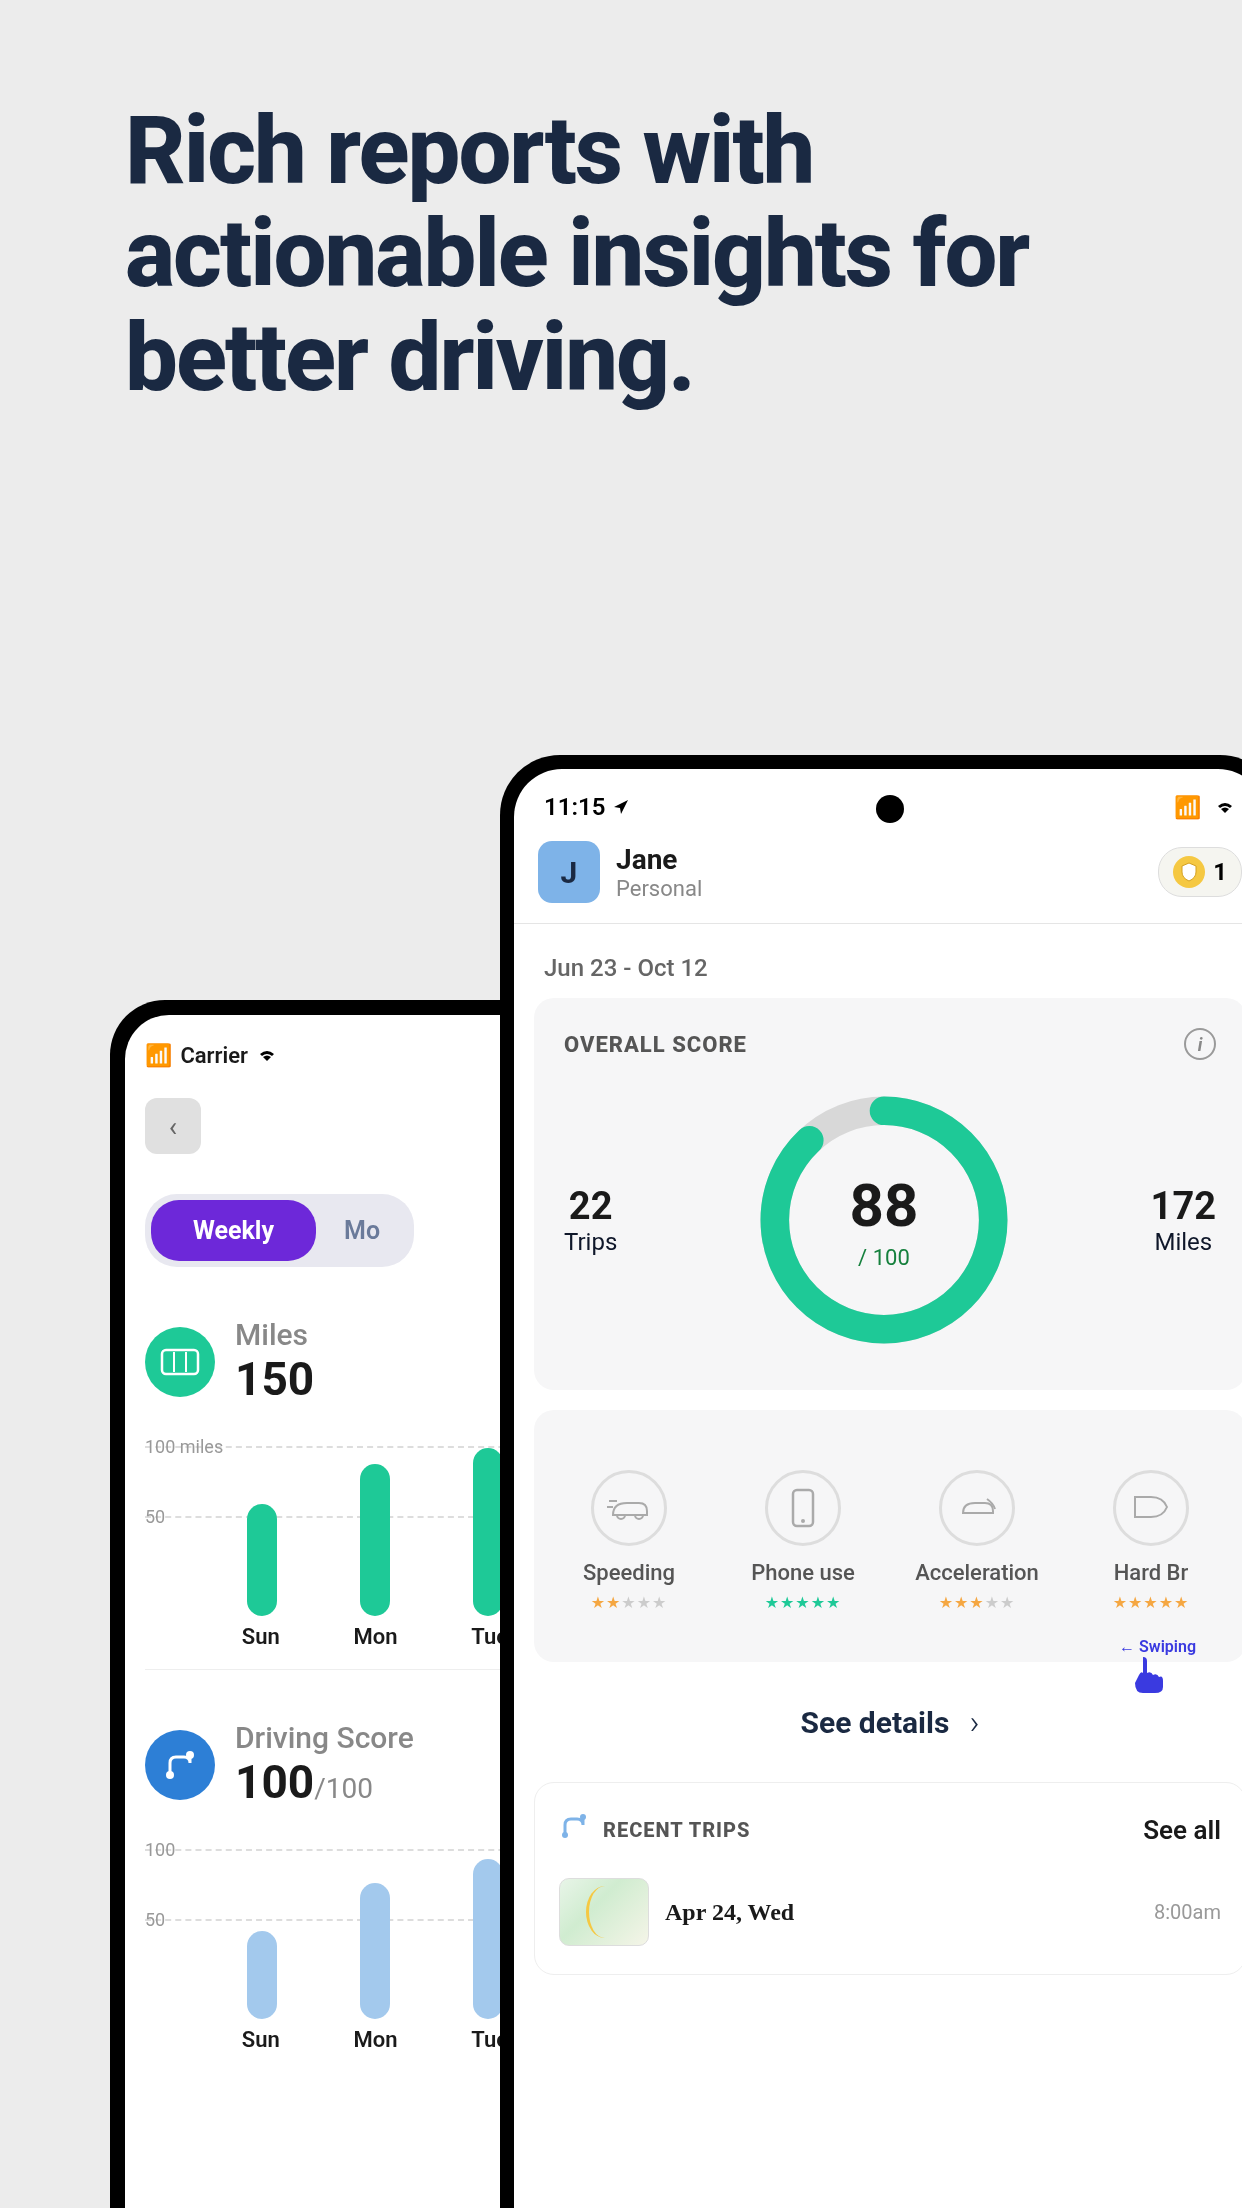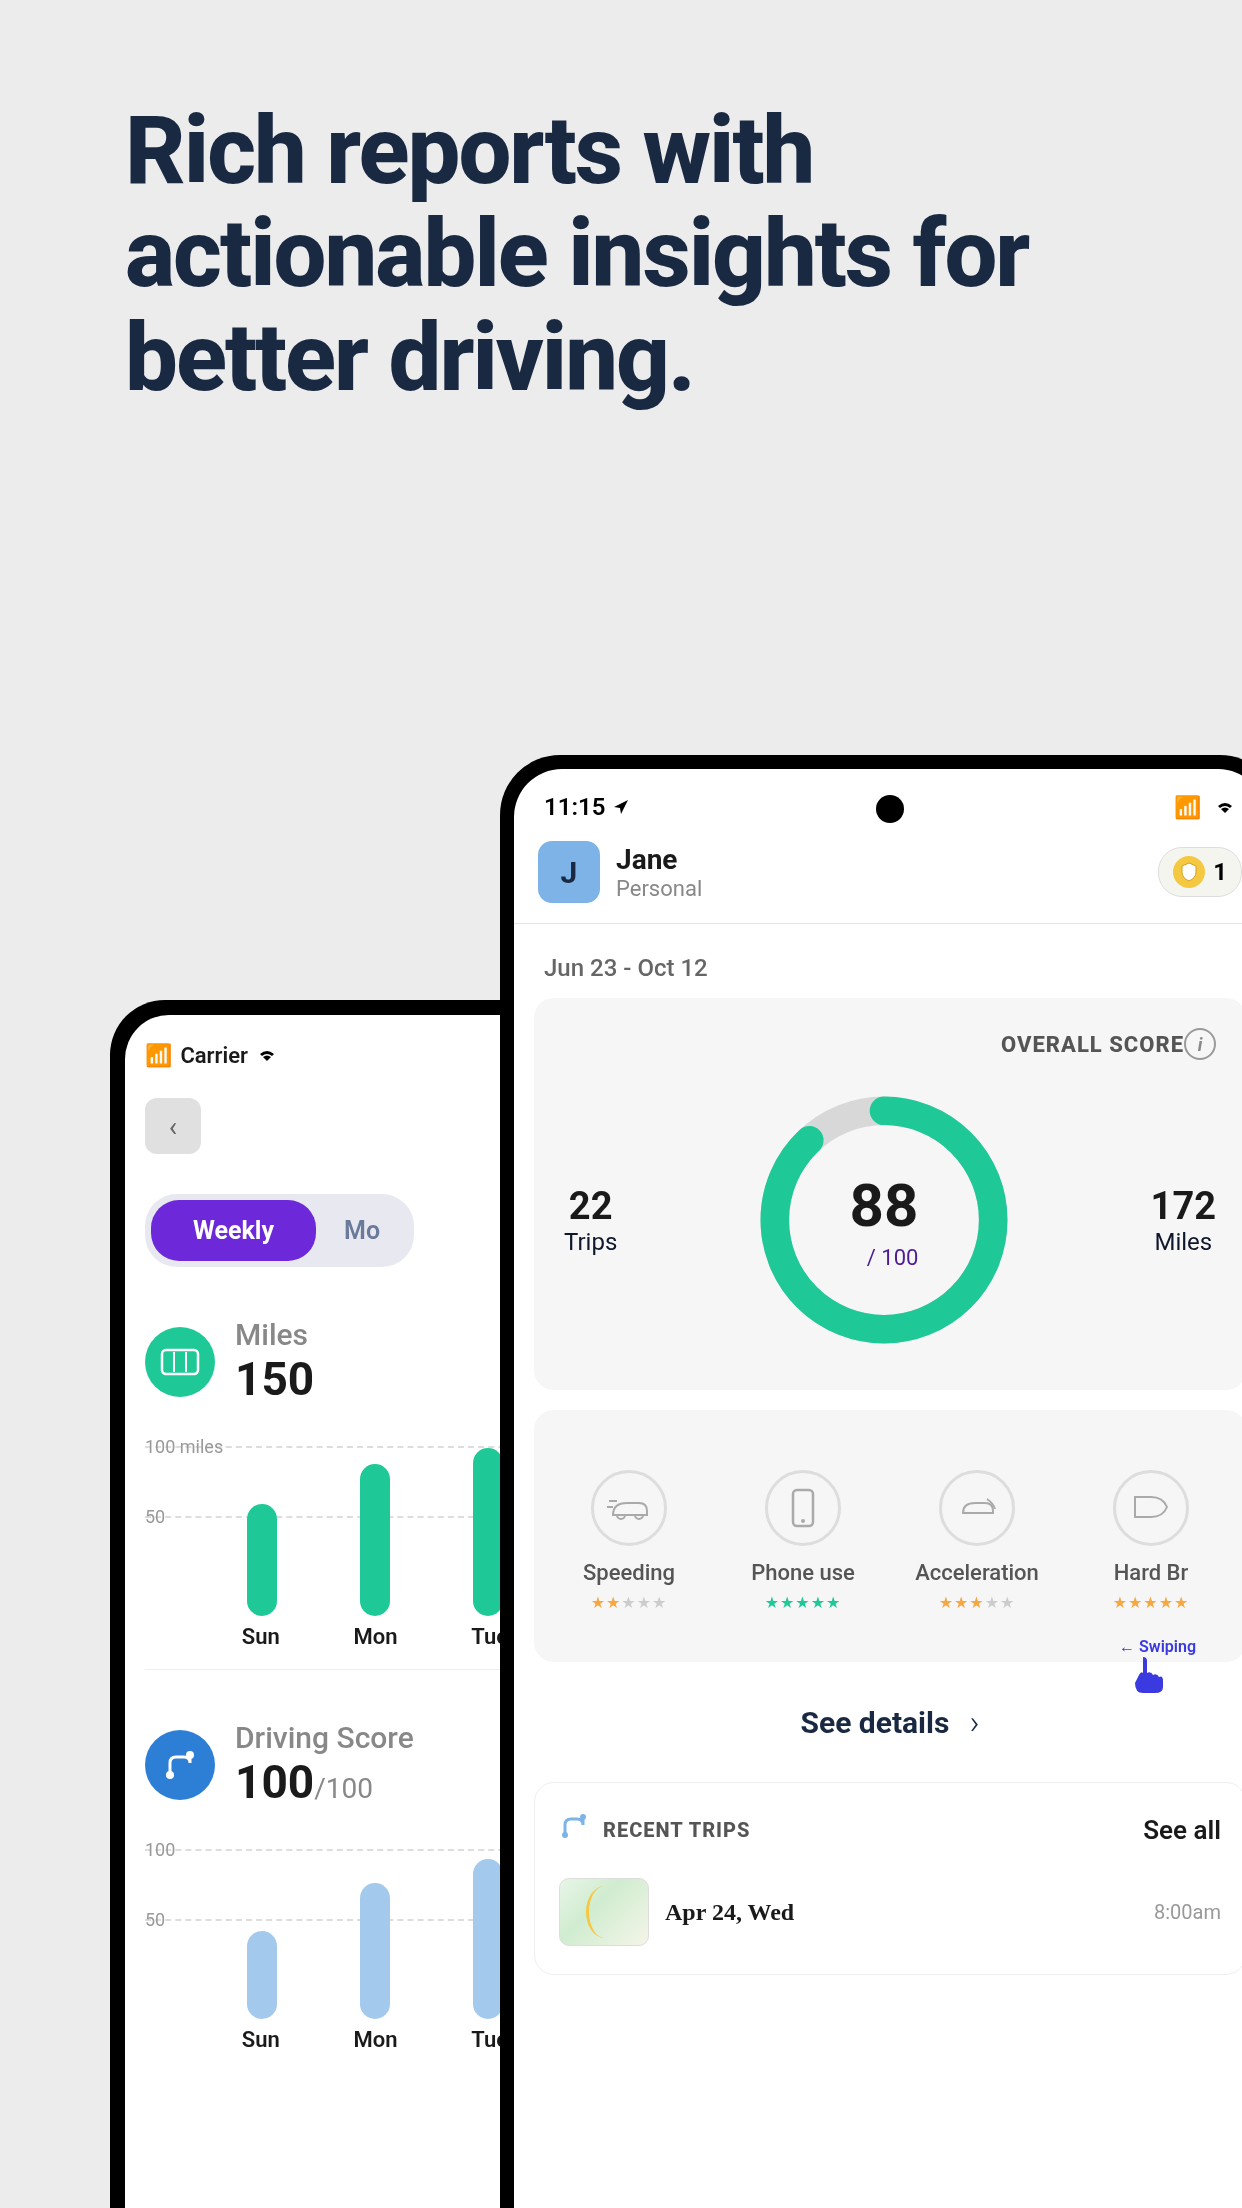--- a/index.html
+++ b/index.html
@@ -267,21 +267,21 @@
   font-weight: 500;
 }
 .overall-card {
   margin: 0 20px;
   background: #f6f6f7;
   border-radius: 20px;
   padding: 30px 30px 40px;
 }
 .card-title-row {
   display: flex;
-  justify-content: flex-end;
+  justify-content: space-between;
   align-items: center;
 }
 .card-title {
   font-size: 22px;
   font-weight: 800;
   color: #555;
   letter-spacing: 1px;
 }
 .info-circle {
   width: 32px;
@@ -312,21 +312,21 @@
 }
 .gauge svg { width: 100%; height: 100%; transform: rotate(-90deg); }
 .gauge-text {
   position: absolute;
   top: 50%;
   left: 50%;
   transform: translate(-50%, -50%);
   text-align: center;
 }
 .gauge-main { font-size: 60px; font-weight: 700; color: #1a1a1a; }
-.gauge-sub { font-size: 22px; color: #4c1d95; margin-top: 4px; text-align: right; }
+.gauge-sub { font-size: 22px; color: #15803d; margin-top: 4px; }
 
 .factors-card {
   margin: 20px 20px 0;
   background: #f6f6f7;
   border-radius: 20px;
   padding: 30px 20px 50px;
   position: relative;
 }
 .bulb-circle {
   width: 40px;

